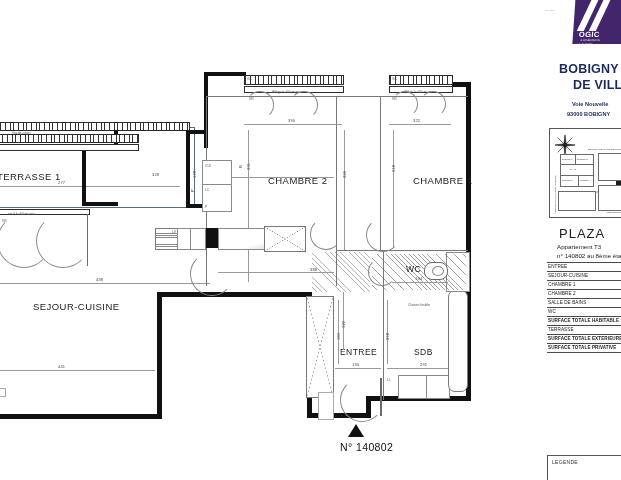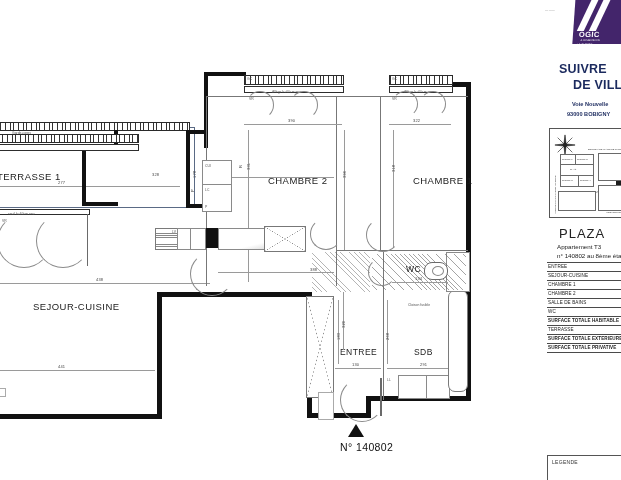--- a/index.html
+++ b/index.html
@@ -268,21 +268,21 @@
 
     <div class="logo">
       <div class="logo-slash"></div>
       <div class="logo-slash2"></div>
       <div class="logo-txt">OGIC</div>
       <div class="logo-sub">A DIMENSION</div>
       <div class="logo-sub2">+ A SUIVRE</div>
     </div>
     <div class="logo-side">— ——</div>
 
-    <div class="ptitle" style="left:18px;top:62px;">SUIVRE</div>
+    <div class="ptitle" style="left:18px;top:62px;">BOBIGNY</div>
     <div class="ptitle" style="left:32px;top:78px;">DE VILLE</div>
     <div class="paddr" style="left:31px;top:101px;">Voie Nouvelle</div>
     <div class="paddr" style="left:26px;top:111px;">93000 BOBIGNY</div>
 
     <div id="sitmap">
       <svg class="compass" style="left:4px;top:5px;" viewBox="0 0 24 24">
         <g stroke="#222" stroke-width=".7" fill="#222">
           <polygon points="12,1 13.2,10.8 12,12 10.8,10.8"></polygon>
           <polygon points="12,23 13.2,13.2 12,12 10.8,13.2"></polygon>
           <polygon points="1,12 10.8,10.8 12,12 10.8,13.2"></polygon>

